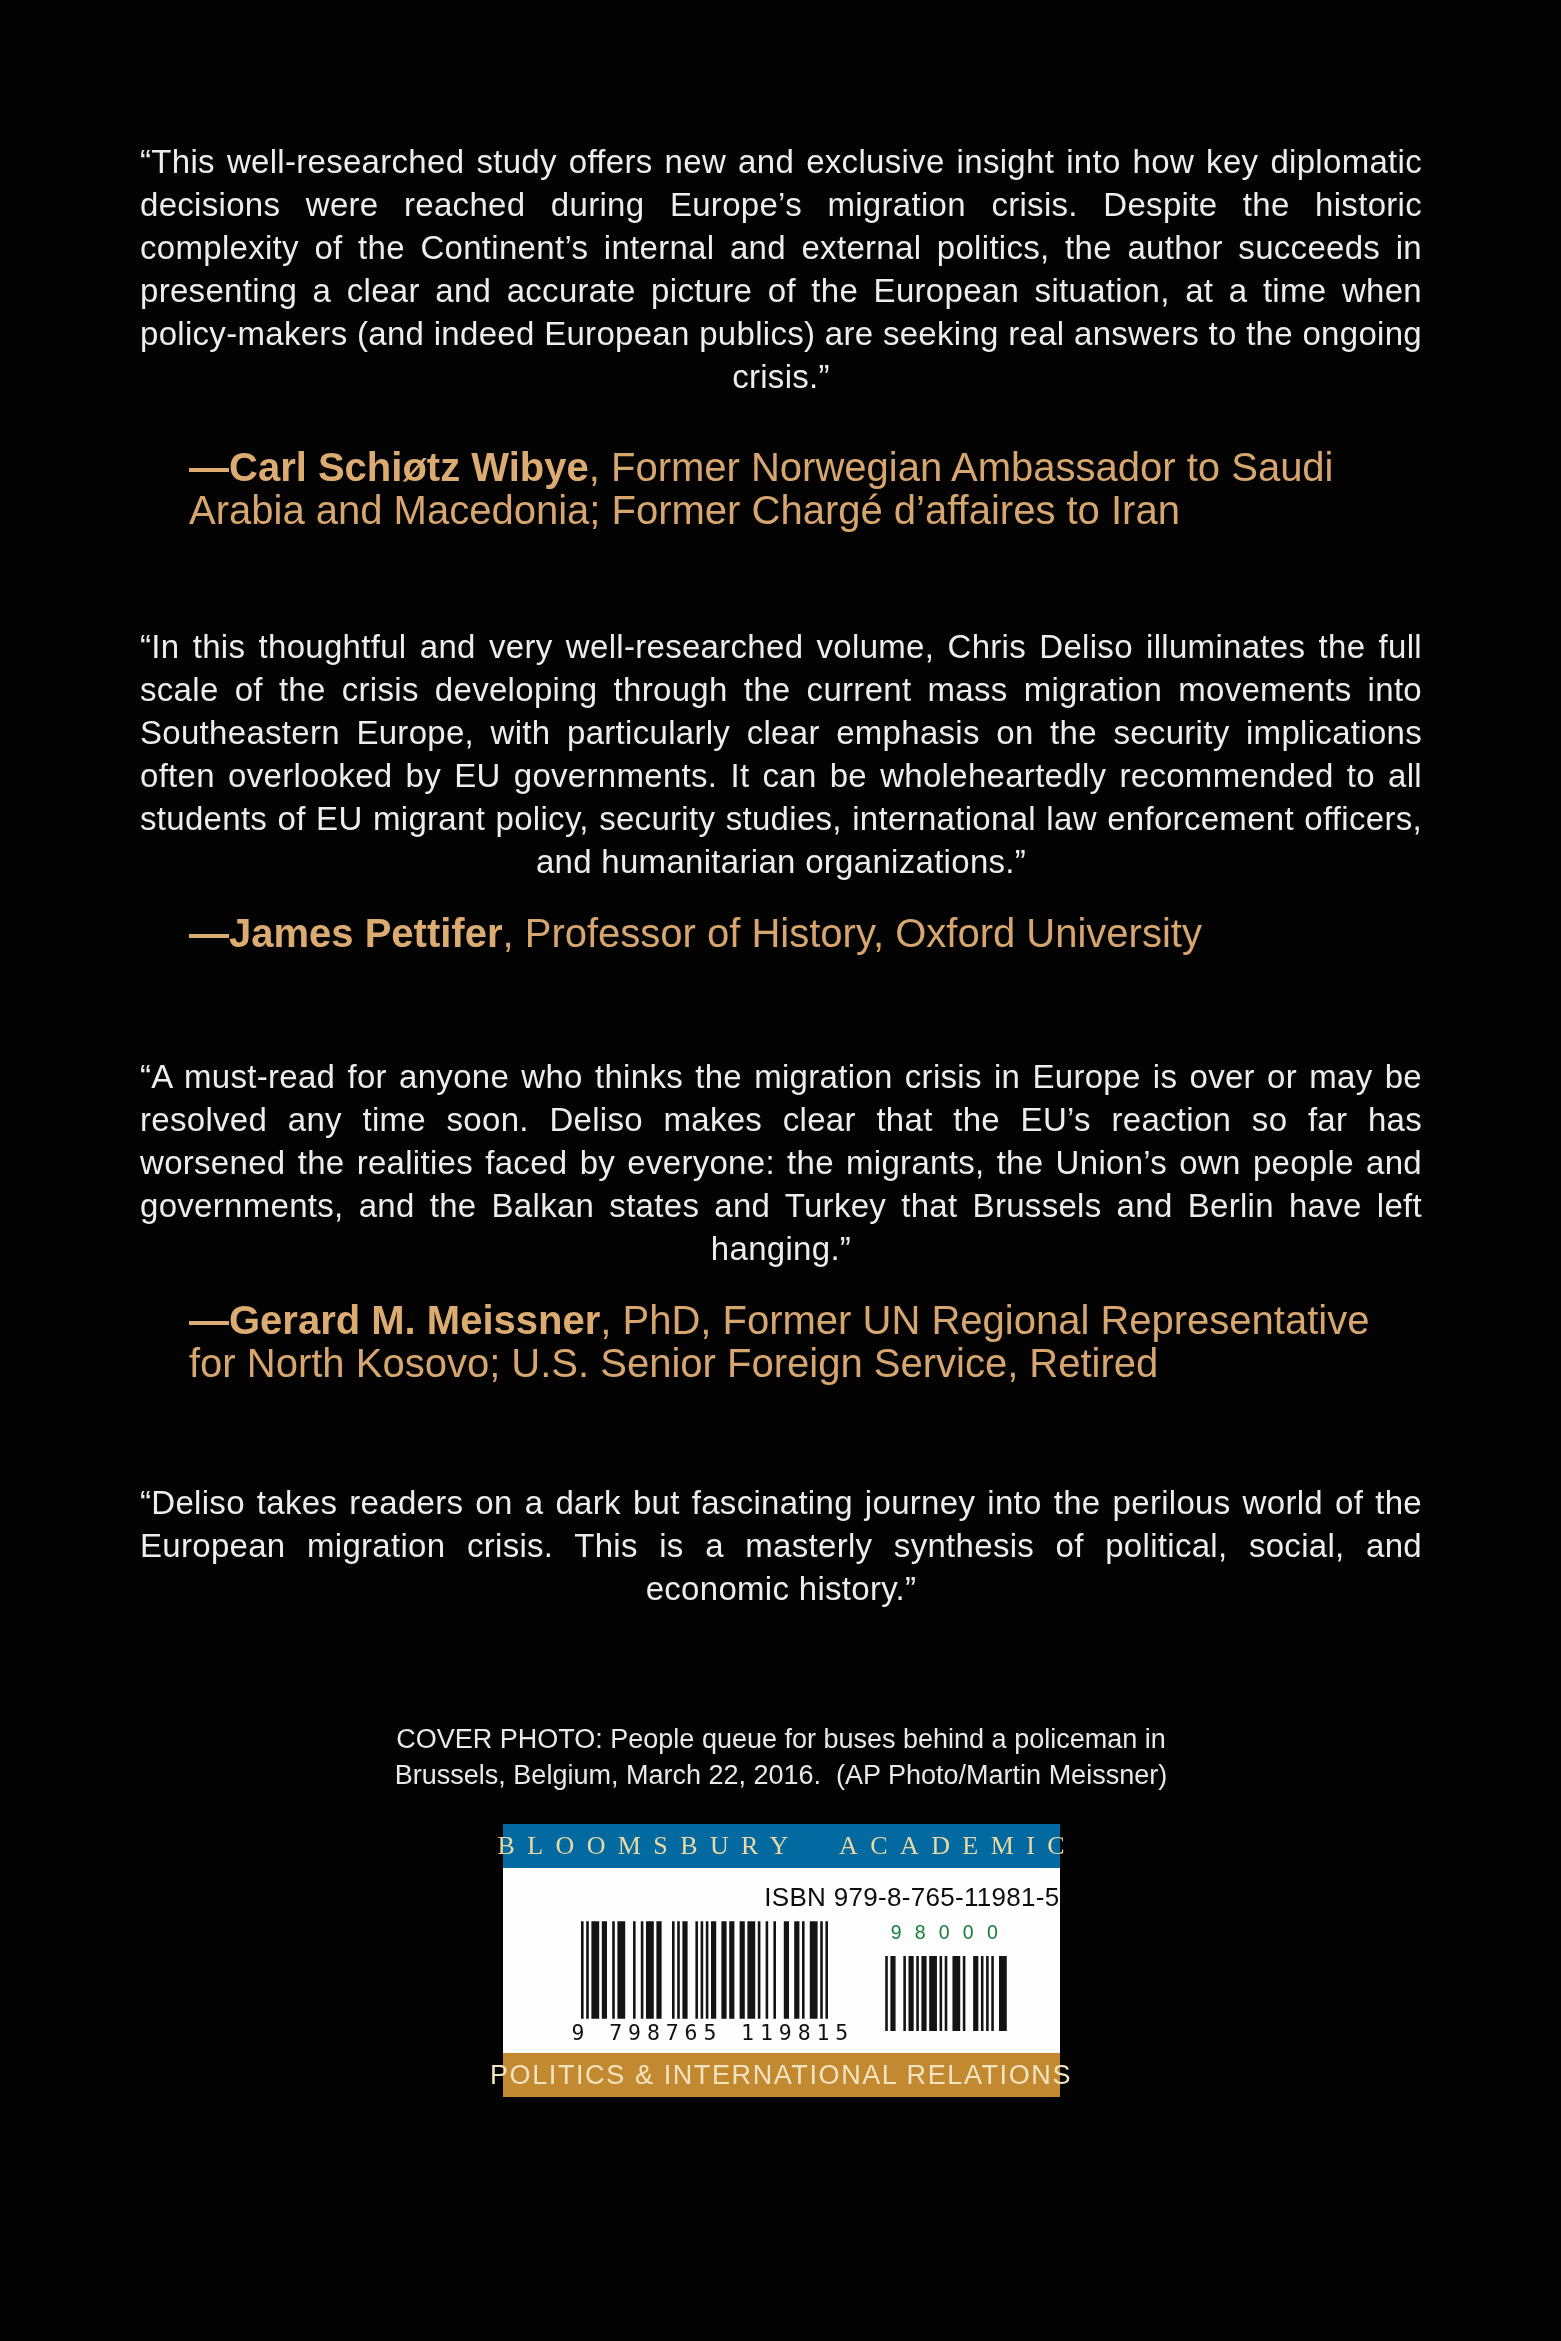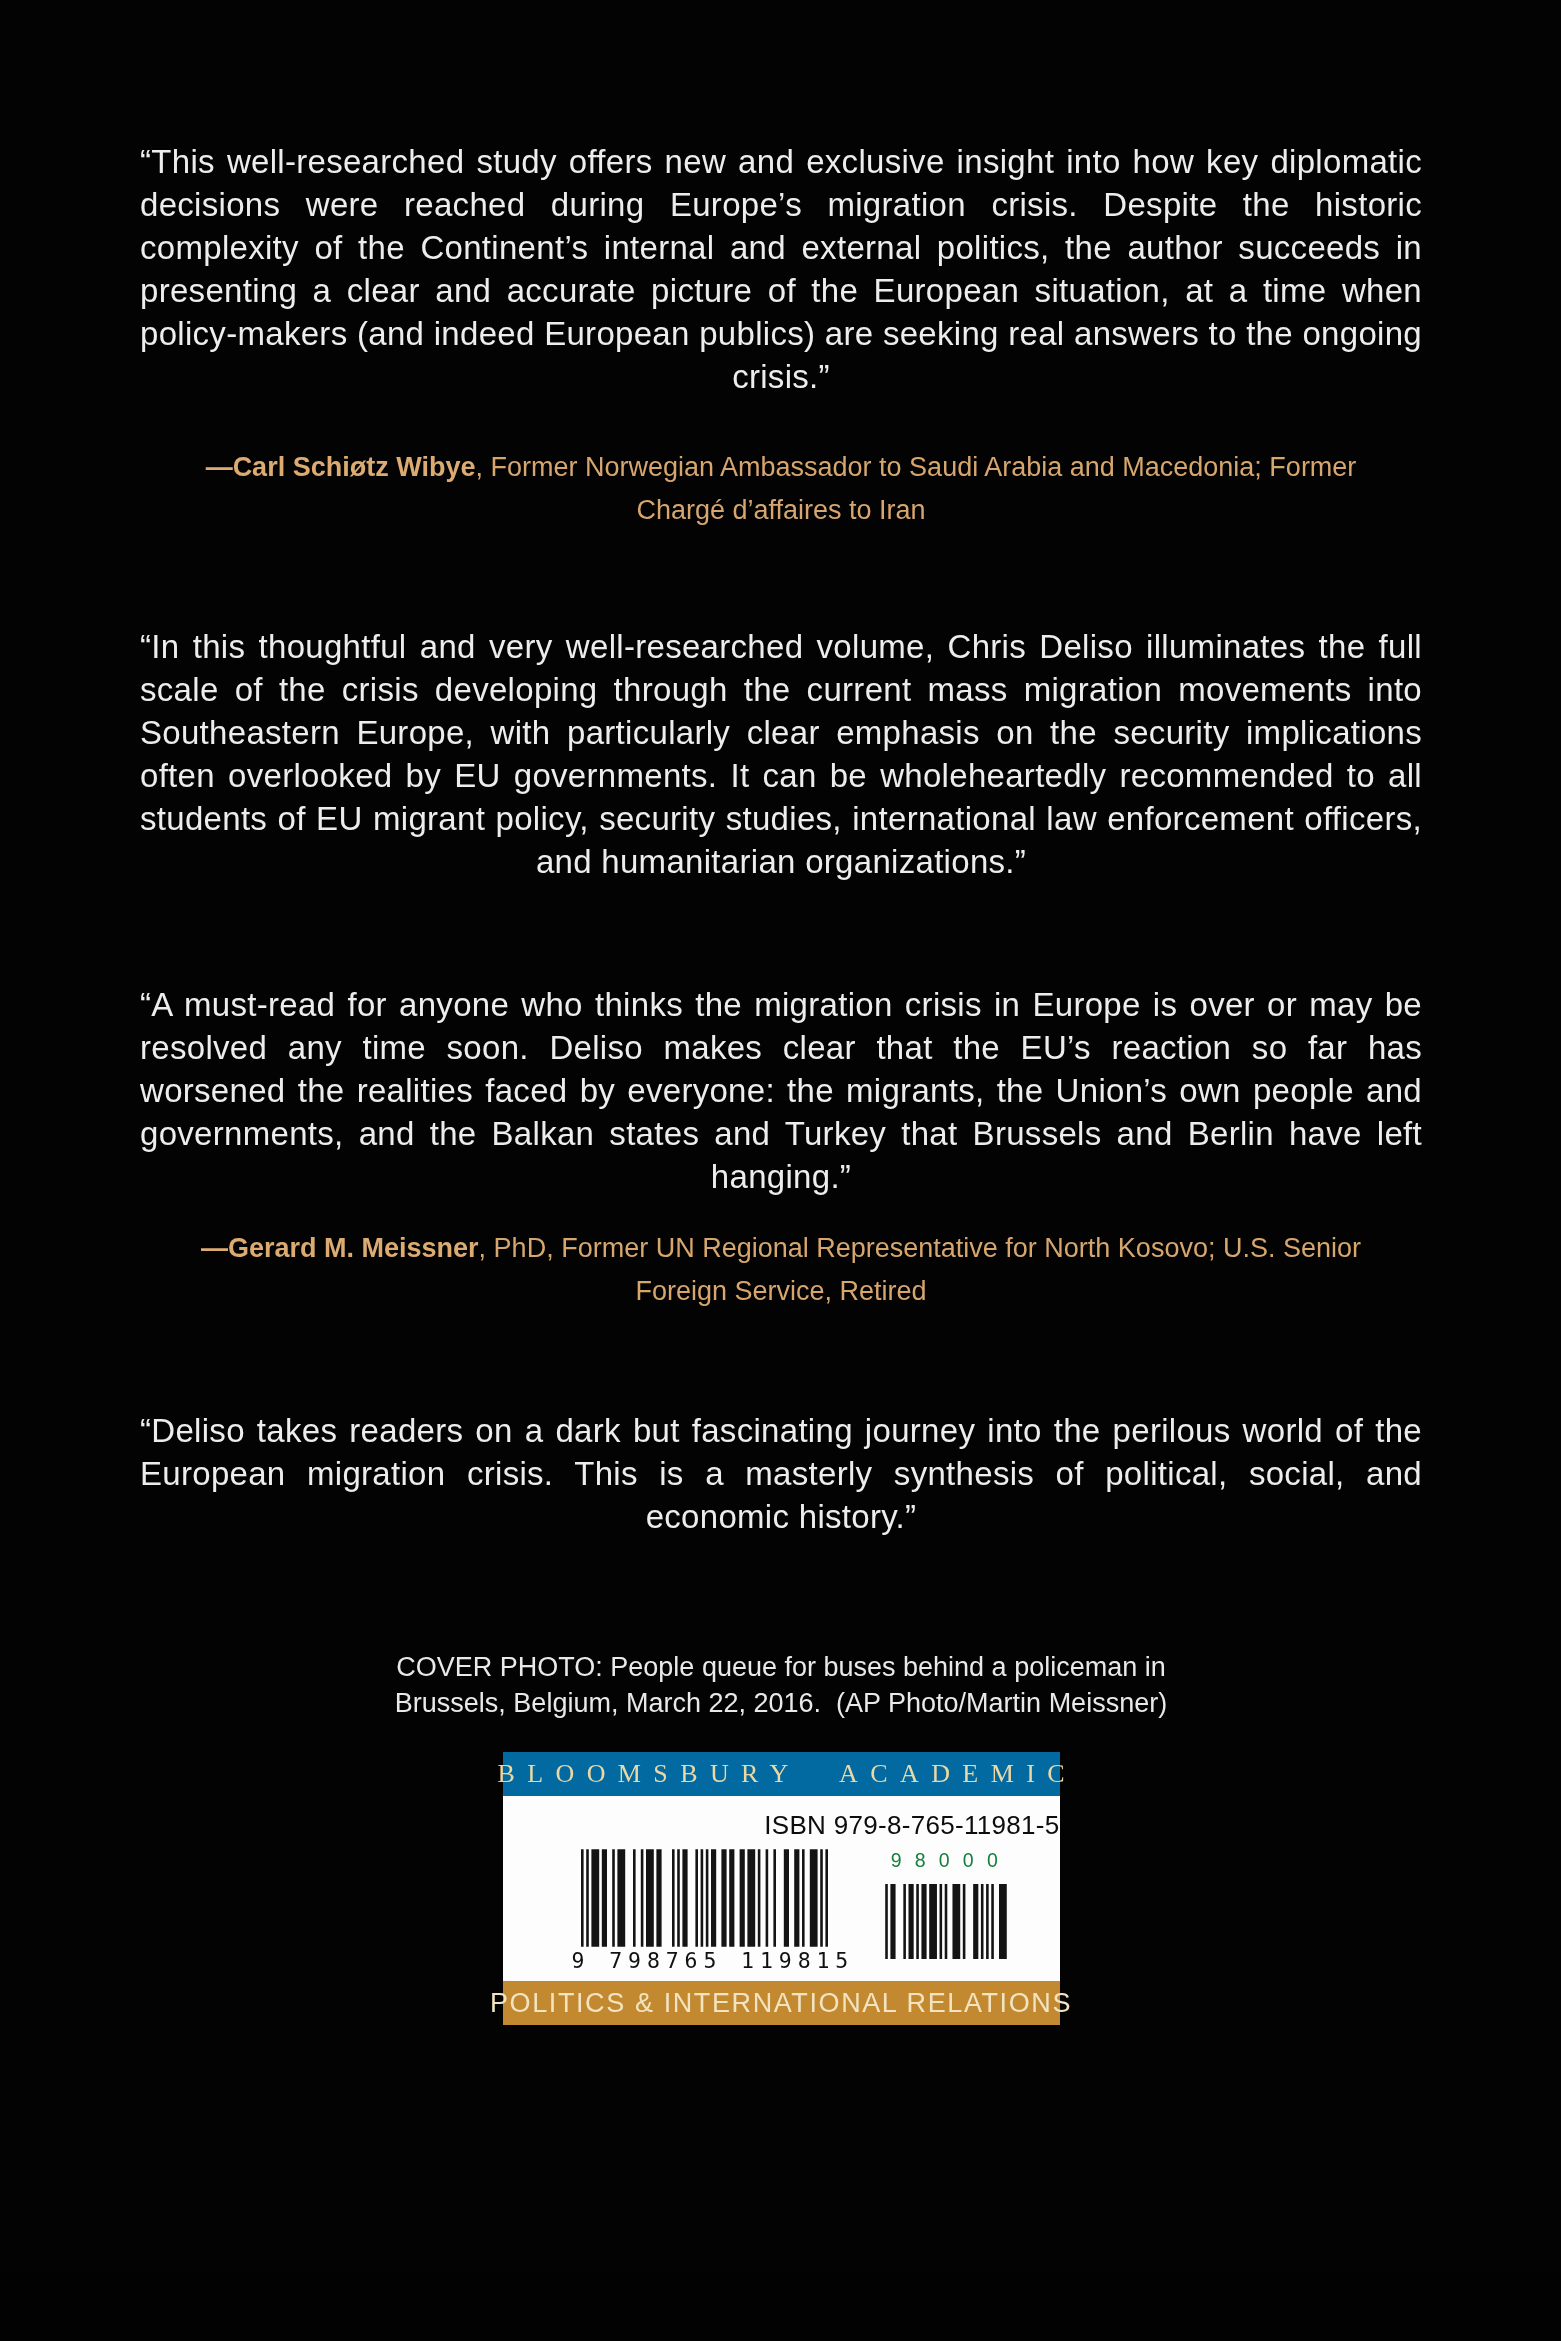--- a/index.html
+++ b/index.html
@@ -26,23 +26,22 @@
     line-height: 43px;
     font-weight: 400;
     text-align: justify;
     text-align-last: center;
     letter-spacing: 0.3px;
   }
   .attribution {
     width: 1184px;
     margin: 0 auto;
     color: #d7a66e;
-    font-size: 27px;
+    font-size: 40px;
     line-height: 43px;
-    text-align: center;
   }
   .attribution .attr-name { font-weight: 700; color: #dcab72; }
   .mt-attr1  { margin-top: 48px; }
   .mt-quote2 { margin-top: 93px; }
   .mt-attr2  { margin-top: 29px; }
   .mt-quote3 { margin-top: 100px; }
   .mt-attr3  { margin-top: 29px; }
   .mt-quote4 { margin-top: 96px; }
   .mt-attr4  { margin-top: 37px; }
   
@@ -132,20 +131,21 @@
 </style>
 </head>
 <body>
 
 <div class="page">
 
   <p class="quote">“This well-researched study offers new and exclusive insight into how key diplomatic decisions were reached during Europe’s migration crisis. Despite the historic complexity of the Continent’s internal and external politics, the author succeeds in presenting a clear and accurate picture of the European situation, at a time when policy-makers (and indeed European publics) are seeking real answers to the ongoing crisis.”</p>
   <p class="attribution mt-attr1"><span class="attr-name">—Carl Schiøtz Wibye</span><span>, Former Norwegian Ambassador to Saudi Arabia and Macedonia; Former Chargé d’affaires to Iran</span></p>
 
   <p class="quote mt-quote2">“In this thoughtful and very well-researched volume, Chris Deliso illuminates the full scale of the crisis developing through the current mass migration movements into Southeastern Europe, with particularly clear emphasis on the security implications often overlooked by EU governments. It can be wholeheartedly recommended to all students of EU migrant policy, security studies, international law enforcement officers, and humanitarian organizations.”</p>
+  <p class="attribution mt-attr2"><span class="attr-name">—James Pettifer</span><span>, Professor of History, Oxford University</span></p>
 
   <p class="quote mt-quote3">“A must-read for anyone who thinks the migration crisis in Europe is over or may be resolved any time soon. Deliso makes clear that the EU’s reaction so far has worsened the realities faced by everyone: the migrants, the Union’s own people and governments, and the Balkan states and Turkey that Brussels and Berlin have left hanging.”</p>
   <p class="attribution mt-attr3"><span class="attr-name">—Gerard M. Meissner</span><span>, PhD, Former UN Regional Representative for North Kosovo; U.S. Senior Foreign Service, Retired</span></p>
 
   <p class="quote mt-quote4">“Deliso takes readers on a dark but fascinating journey into the perilous world of the European migration crisis. This is a masterly synthesis of political, social, and economic history.”</p>
 
   <p class="credit credit-photo">COVER PHOTO: People queue for buses behind a policeman in Brussels, Belgium, March 22, 2016.&nbsp; (AP Photo/Martin Meissner)</p>
 
   <div class="pub-box">
     <div class="pub-header">

